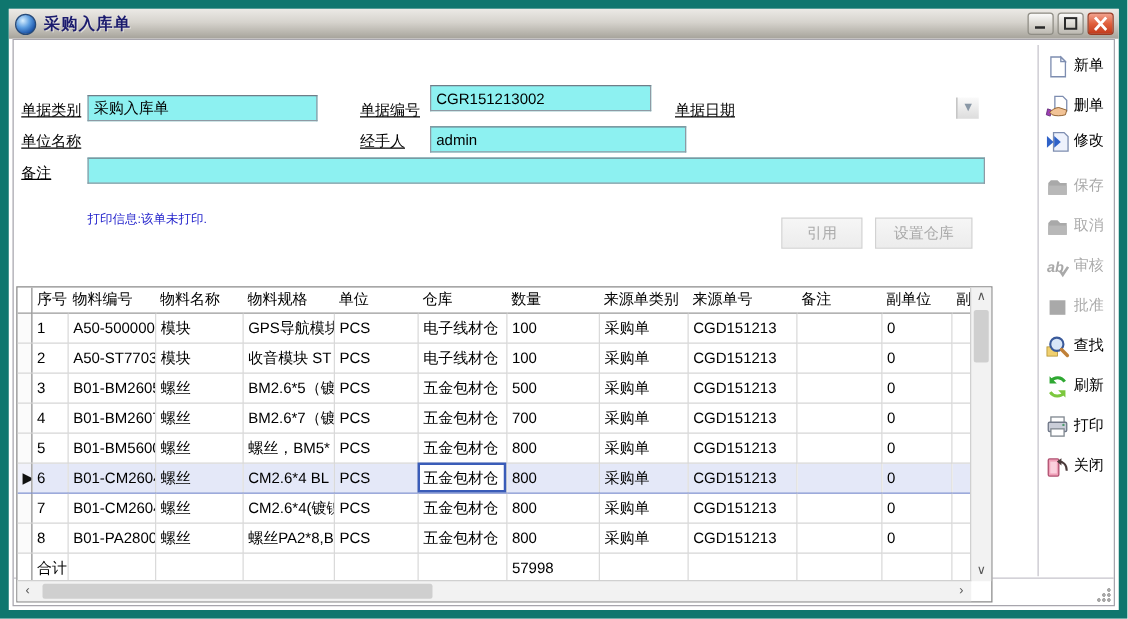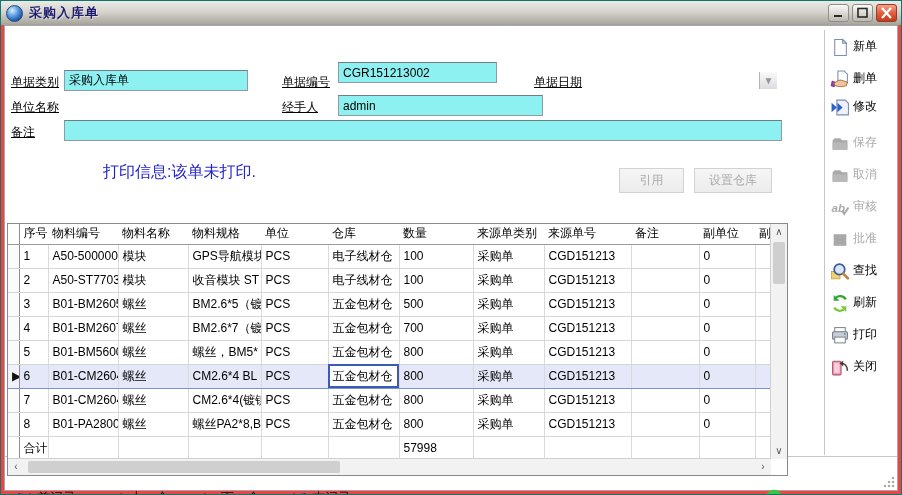--- a/index.html
+++ b/index.html
@@ -1,32 +1,32 @@
 <!DOCTYPE html>
 <html style="--field_bg: #8df1f1; --selected_row_bg: #e4e8f8; --print_info: #2323cc; --title_text: #1c1c6e; --disabled_text: #aaaaaa; --close_button: #c23a1c; --nav_arrow: #9a2a2a; --status_green: #3ec43e;"><head>
 <meta charset="utf-8">
 <style>
   html,body{margin:0;padding:0;background:#e8e8e8;font-family:"Liberation Sans","DejaVu Sans",sans-serif;}
-  #window{position:relative;width:902px;height:495px;background:#ef4444;border:1px solid #0f766e;box-sizing:border-box;overflow:hidden;font-size:12px;color:#000;}
+  #window{position:relative;width:902px;height:495px;background:#ffffff;border:7px solid #0f766e;box-sizing:border-box;overflow:hidden;font-size:12px;color:#000;}
   
   .titlebar{position:absolute;left:0;top:0;right:0;height:24px;background:linear-gradient(180deg,#eceae6 0%,#d6d3cd 45%,#b3b0a8 85%,#a5a29a 100%);display:flex;align-items:center;padding-left:5px;box-sizing:border-box;}
   .globe{width:15px;height:15px;border-radius:50%;background:radial-gradient(circle at 35% 30%,#d8efff 0%,#5c9de0 40%,#1c54a8 75%,#0a3268 100%);border:1px solid #274a78;flex:0 0 auto;}
   .title{margin-left:6px;font-weight:bold;font-size:13px;color:var(--title_text);text-shadow:1px 1px 0 rgba(255,255,255,.45);letter-spacing:1px;}
   .winbtns{position:absolute;right:4px;top:3px;display:flex;gap:3px;}
   .wb{width:21px;height:18px;border-radius:3px;border:1px solid #8f8d85;background:linear-gradient(180deg,#fbfbfa,#d9d6d0 55%,#bcb9b1);padding:0;display:flex;align-items:center;justify-content:center;cursor:default;}
   .wb.close{background:linear-gradient(180deg,#f2a38e,#e0603d 50%,var(--close_button));border-color:#9a3category;border-color:#9a3a22;}
   
   .client{position:absolute;left:3px;top:24px;right:3px;bottom:3px;background:#fff;border:1px solid #a7a5ad;box-sizing:border-box;}
   .vdiv{position:absolute;left:819px;top:4px;width:1px;height:425px;background:#c6c4cc;}
   .hdiv{position:absolute;left:0px;top:430px;height:1px;right:0;background:#c6c4cc;}
   
   .lbl{position:absolute;white-space:nowrap;text-decoration:underline;}
   .fld{position:absolute;background:var(--field_bg);border:1px solid #8e9aa4;border-top-color:#6f7d88;height:21px;box-sizing:border-box;font-family:inherit;font-size:12px;padding:0 4px;color:#000;}
   .combo-btn{position:absolute;width:17px;height:17px;background:linear-gradient(180deg,#fafafa,#dcdcdc);border-left:1px solid #b4b4b4;display:flex;align-items:center;justify-content:center;color:#8a98a6;font-size:10px;}
-  .printinfo{position:absolute;color:var(--print_info);font-size:16px;margin-left:39px;}
+  .printinfo{position:absolute;color:var(--print_info);font-size:10px;}
   .graybtn{position:absolute;background:linear-gradient(180deg,#f6f6f6,#ececec);border:1px solid #d2d2d2;color:var(--disabled_text);font-size:12px;font-family:inherit;text-align:center;}
   
   .tb-item{position:absolute;left:825px;width:72px;height:24px;display:flex;gap:3px;cursor:default;}
   .tb-item .tlabel{font-size:12px;color:#000;white-space:nowrap;}
   .tb-item.disabled .tlabel{color:var(--disabled_text);}
   .tb-item svg{flex:0 0 auto;}
   
   .grid{position:absolute;left:2px;top:197px;width:781px;height:253px;border:1px solid #8a8a8a;box-sizing:border-box;background:#fff;}
   .grid-clip{position:absolute;left:0;top:0;width:763px;height:235px;overflow:hidden;}
   table.g{border-collapse:collapse;table-layout:fixed;width:787px;}
@@ -86,21 +86,21 @@
     </span>
   </div>
 
   <div class="client">
     <div class="vdiv"></div>
     <div class="hdiv"></div>
 
     <span class="lbl" style="left:6px;top:48px">单据类别</span>
     <input class="fld" style="left: 59px; top: 44px; width: 184px;" readonly="" value="采购入库单">
     <span class="lbl" style="left:277px;top:48px">单据编号</span>
-    <input class="fld" style="left: 333px; top: 36px; width: 159px;" readonly="" value="CGR151213002">
+    <input class="fld" style="left: 333px; top: 36px; width: 177px;" readonly="" value="CGR151213002">
     <span class="lbl" style="left:529px;top:48px">单据日期</span>
     <span class="combo-btn" style="left:754px;top:46px">▼</span>
 
     <span class="lbl" style="left:6px;top:73px">单位名称</span>
     <span class="lbl" style="left:277px;top:73px">经手人</span>
     <input class="fld" style="left: 333px; top: 69px; width: 205px;" readonly="" value="admin">
 
     <span class="lbl" style="left:6px;top:98px">备注</span>
     <input class="fld" style="left: 59px; top: 94px; width: 718px;" readonly="" value="">
 

